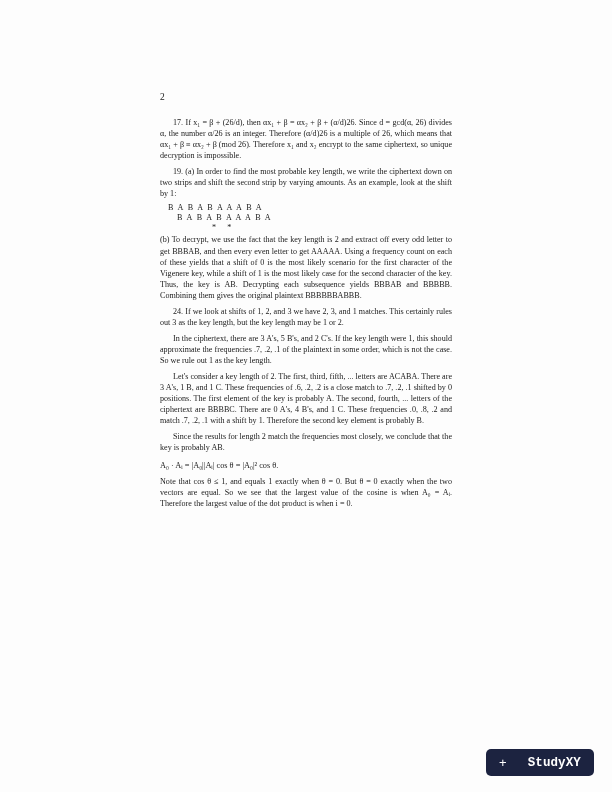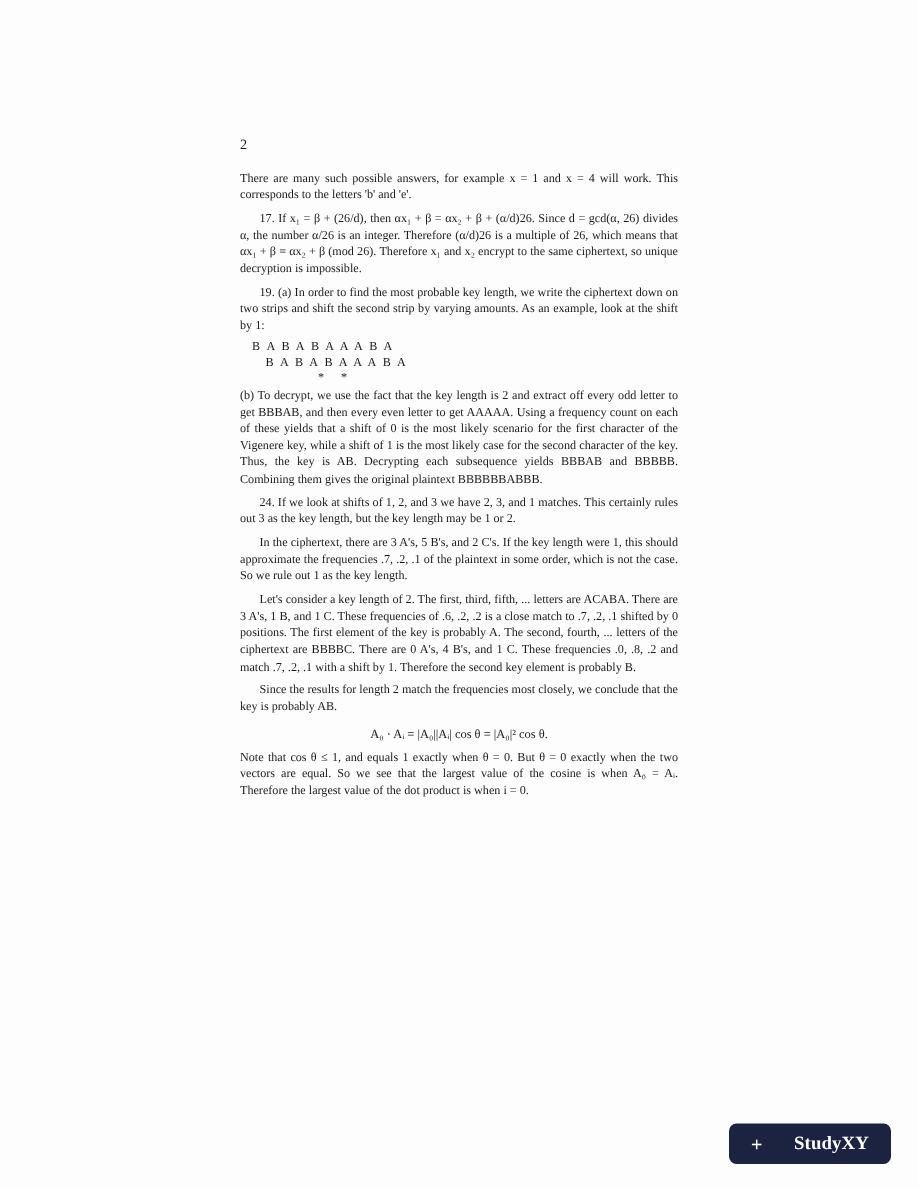--- a/index.html
+++ b/index.html
@@ -55,21 +55,21 @@
     text-indent: 0;
   }
   .strip {
     white-space: pre;
     letter-spacing: 0.2px;
   }
   .strip.row1 { padding-left: 8px; }
   .strip.row2 { padding-left: 17px; }
   .strip.marks { padding-left: 52px; letter-spacing: 0.2px; }
   .equation {
-    text-align: center;
+    text-align: left;
     padding-top: 7px;
     padding-bottom: 3px;
     font-size: 8.3px;
     text-indent: 0;
   }
   .brand {
     position: absolute;
     right: 18px;
     bottom: 16px;
     width: 108px;
@@ -85,35 +85,34 @@
     color: #ffffff;
     font-size: 13px;
     font-family: "Liberation Sans", sans-serif;
     line-height: 1;
     margin-top: -1px;
   }
   .brand-text {
     color: #ffffff;
     font-size: 12.5px;
     font-weight: bold;
-    font-family: Liberation Serif, serif;
+    font-family: Liberation Mono, monospace;
     letter-spacing: 0.1px;
     margin-left: 16px;
   }
 </style>
 </head>
 <body>
 
 <div class="page">
 
   <div class="page-number">2</div>
 
   <div class="content">
 
-    <p class="para noindent tight">There are many such possible answers, for example x = 1 and x = 4 will work. This corresponds to the letters 'b' and 'e'.</p>
 
     <p class="para">17. If x₁ = β + (26/d), then αx₁ + β = αx₂ + β + (α/d)26. Since d = gcd(α, 26) divides α, the number α/26 is an integer. Therefore (α/d)26 is a multiple of 26, which means that αx₁ + β ≡ αx₂ + β (mod 26). Therefore x₁ and x₂ encrypt to the same ciphertext, so unique decryption is impossible.</p>
 
     <p class="para">19. (a) In order to find the most probable key length, we write the ciphertext down on two strips and shift the second strip by varying amounts. As an example, look at the shift by 1:</p>
 
     <div class="mono-block">
       <div class="strip row1">B  A  B  A  B  A  A  A  B  A</div>
       <div class="strip row2">B  A  B  A  B  A  A  A  B  A</div>
       <div class="strip marks">*     *</div>
     </div>

